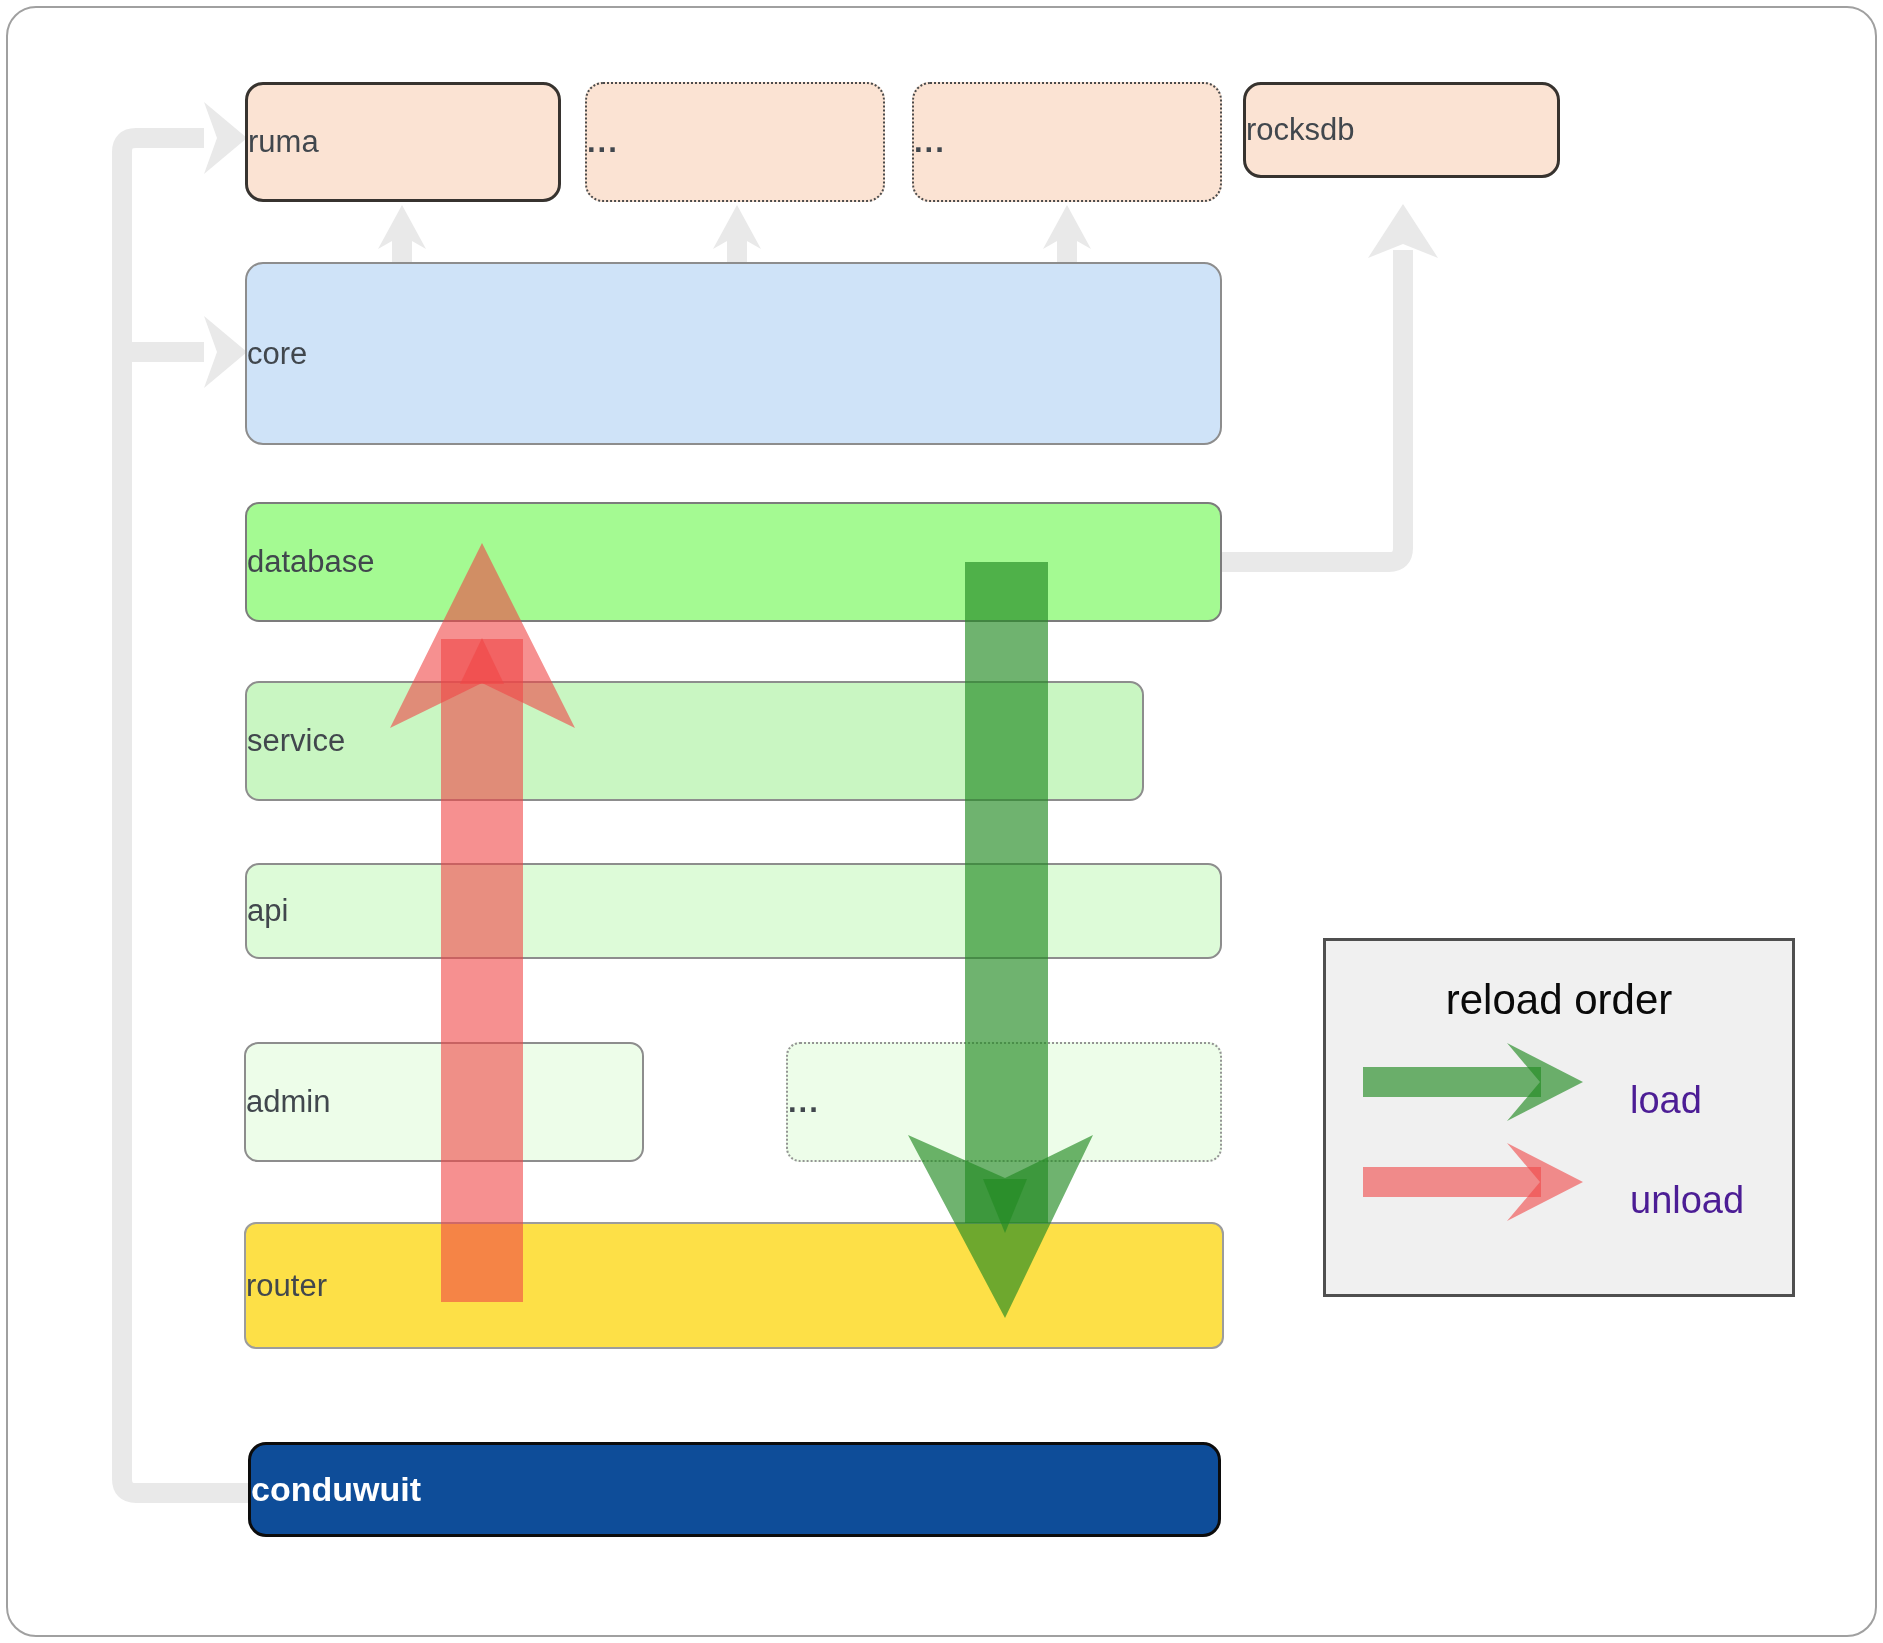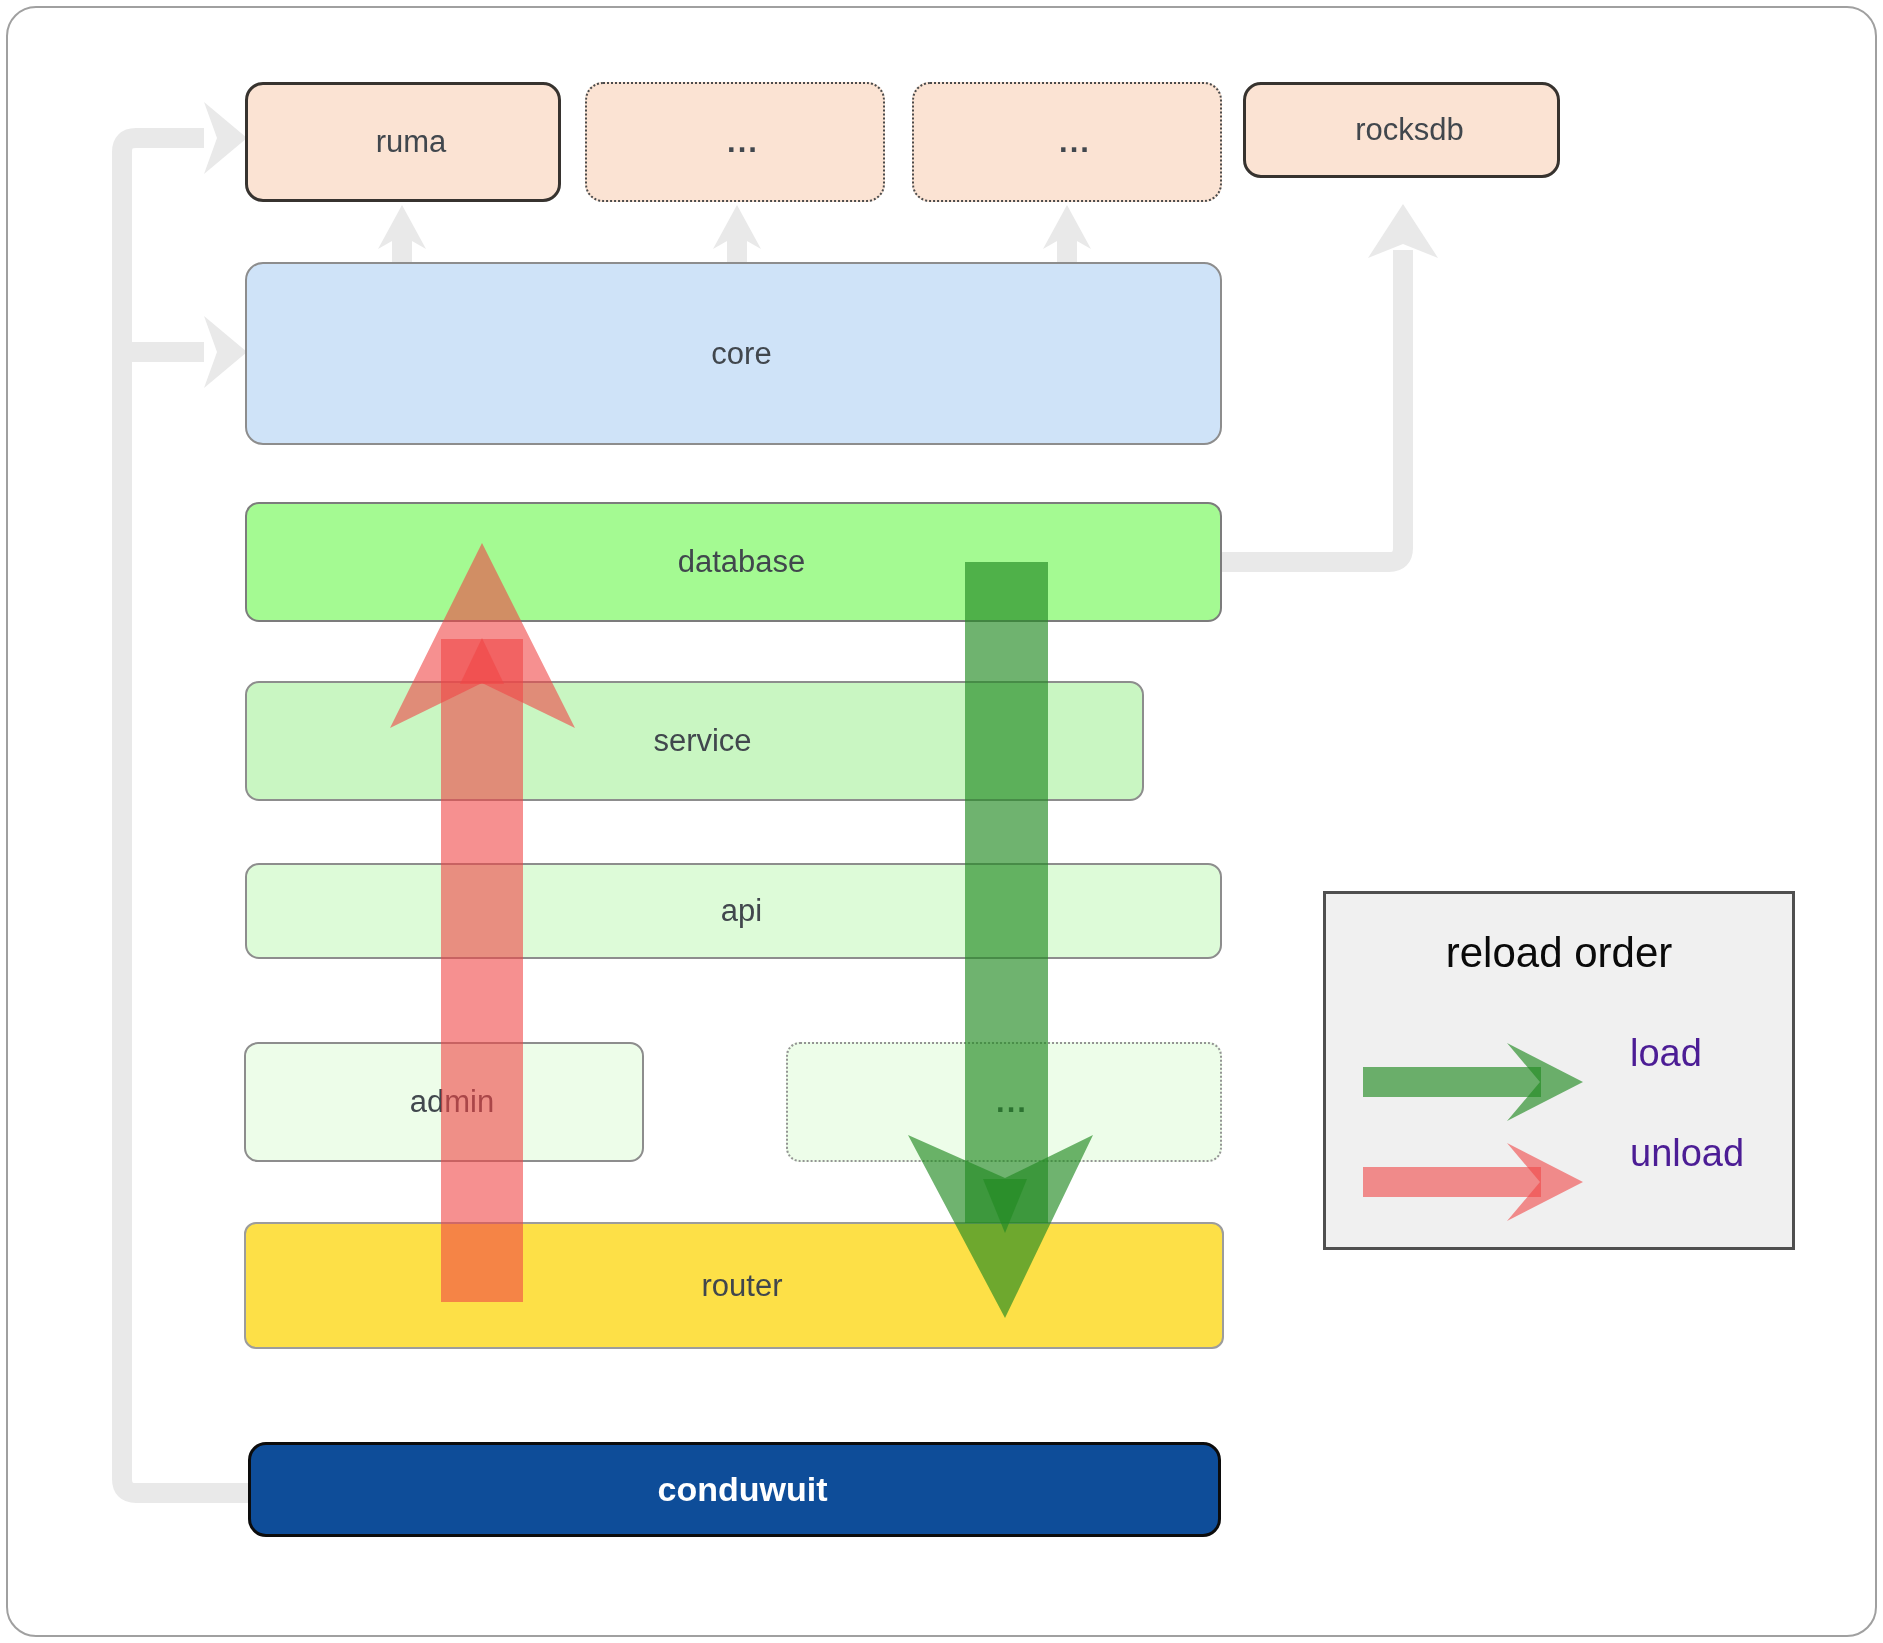--- a/index.html
+++ b/index.html
@@ -3,22 +3,22 @@
 <meta charset="utf-8">
 <style>
   html,body{margin:0;padding:0;background:#ffffff;}
   body{font-family:"Liberation Sans","DejaVu Sans",sans-serif;}
   .stage{position:relative;width:1883px;height:1643px;background:#fff;overflow:hidden;}
   .frame{position:absolute;left:6px;top:6px;right:6px;bottom:6px;
          border:2px solid var(--frame-border,#a0a0a0);border-radius:30px;}
   .layer{position:absolute;left:0;top:0;width:1883px;height:1643px;}
   .under{z-index:1;}
   .over{z-index:3;pointer-events:none;}
-  .node{position:absolute;z-index:2;display:flex;align-items:center;justify-content:center;
-        box-sizing:border-box;font-size:31px;color:var(--label-color,#41474d);padding-left:16px;}
+  .node{position:absolute;z-index:2;display:flex;align-items:center;justify-content:flex-start;
+        box-sizing:border-box;font-size:31px;color:var(--label-color,#41474d);}
   .dotsLabel{font-weight:bold;letter-spacing:2px;}
   
   .n-ruma      {left:245px;top:82px;width:316px;height:120px;background:var(--peach,#fbe3d3);
                 border:3px solid var(--dark-border,#37332f);border-radius:18px;}
   .n-dots-a    {left:585px;top:82px;width:300px;height:120px;background:var(--peach,#fbe3d3);
                 border:2px dotted #4b4b4b;border-radius:18px;}
   .n-dots-b    {left:912px;top:82px;width:310px;height:120px;background:var(--peach,#fbe3d3);
                 border:2px dotted #4b4b4b;border-radius:18px;}
   .n-rocksdb   {left:1243px;top:82px;width:317px;height:96px;background:var(--peach,#fbe3d3);
                 border:3px solid var(--dark-border,#37332f);border-radius:18px;}
@@ -33,21 +33,21 @@
                 border:2px solid #8d8d8d;border-radius:14px;}
   .n-admin     {left:244px;top:1042px;width:400px;height:120px;background:var(--admin-green,#edfde9);
                 border:2px solid #8d8d8d;border-radius:14px;}
   .n-dots-admin{left:786px;top:1042px;width:436px;height:120px;background:var(--admin-green,#edfde9);
                 border:2px dotted #949494;border-radius:14px;}
   .n-router    {left:244px;top:1222px;width:980px;height:127px;background:#fde047;
                 border:2px solid #9c9c9c;border-radius:12px;}
   .n-conduwuit {left:248px;top:1442px;width:973px;height:95px;background:var(--conduwuit-blue,#0e4d99);
                 border:3px solid #0c0c0c;border-radius:18px;color:#ffffff;font-weight:bold;font-size:34px;}
   
-  .legend{position:absolute;z-index:2;left:1323px;top:891px;width:472px;height:359px;
+  .legend{position:absolute;z-index:2;left:1323px;top:938px;width:472px;height:359px;
           background:var(--legend-bg,#f0f0f0);border:3px solid #4f4f4f;box-sizing:border-box;}
   .legend-title{position:absolute;left:50%;top:59px;transform:translate(-50%,-50%);
                 font-size:42px;color:#0a0a0a;white-space:nowrap;}
   .legend-label{position:absolute;left:304px;transform:translateY(-50%);
                 font-size:38px;color:#4c1d95;white-space:nowrap;}
   .legend-label.load{top:159px;}
   .legend-label.unload{top:259px;}
 </style>
 </head>
 <body>

